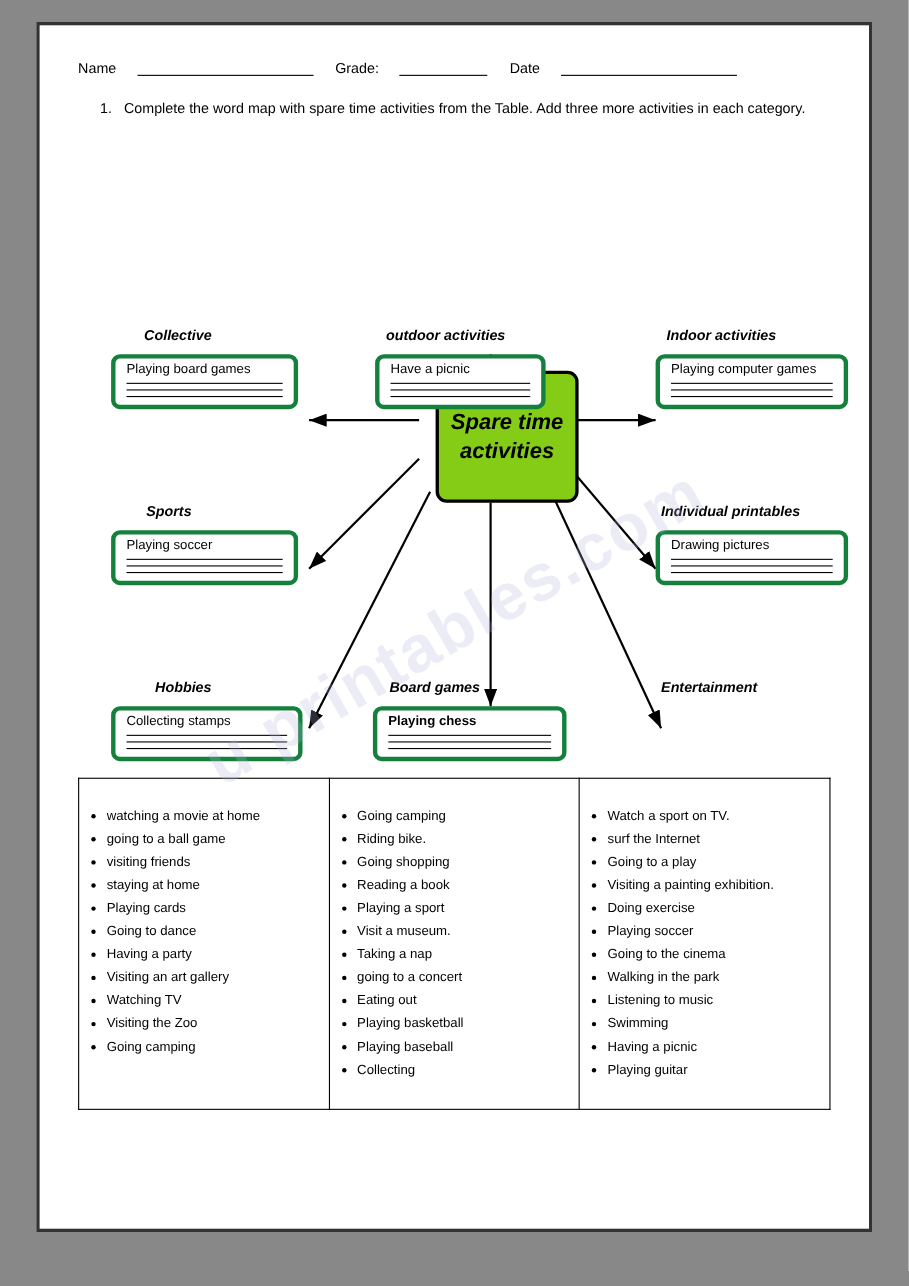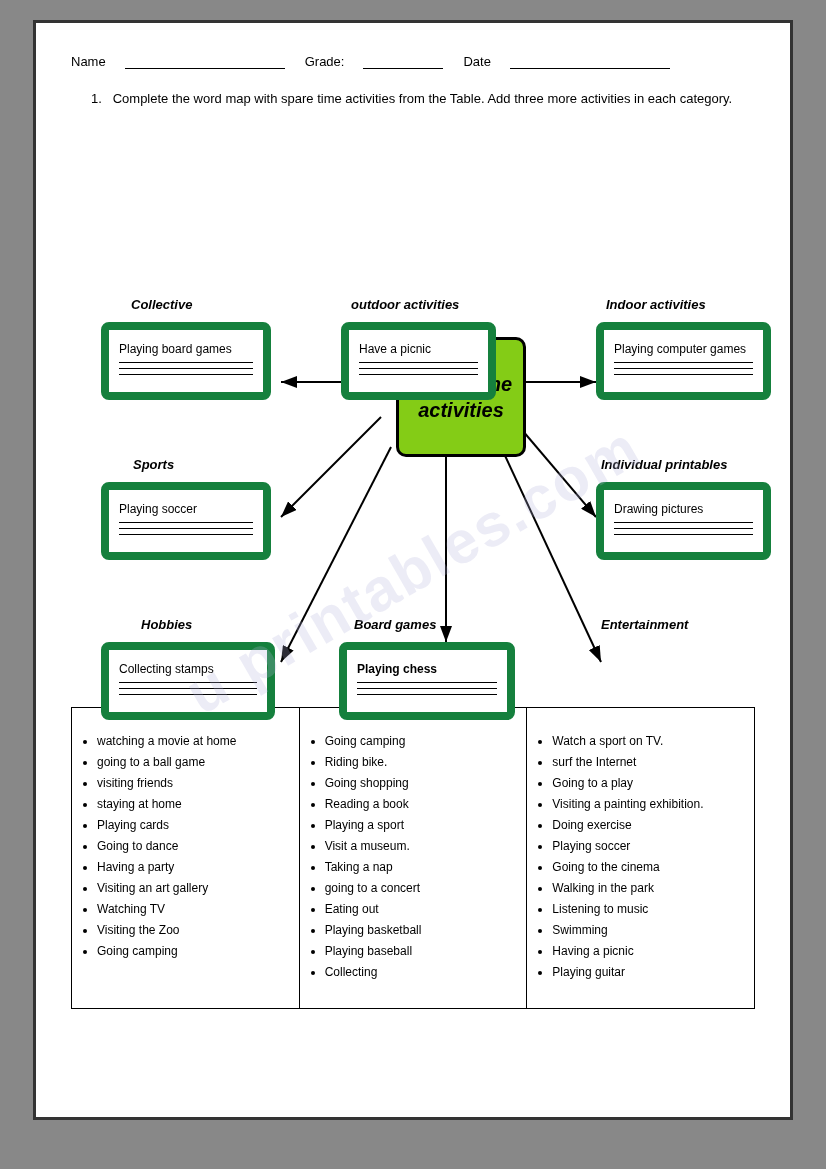--- a/index.html
+++ b/index.html
@@ -49,23 +49,23 @@
     .word-map {
       position: relative;
       width: 100%;
       height: 570px;
       margin-bottom: 10px;
     }
 
     
     .cat-box {
       position: absolute;
-      border: 8px solid #15803d;
+      border: 4px solid #15803d;
       border-radius: 8px;
-      padding: 12px 10px;
+      padding: 2px 10px;
       background: #fff;
       font-size: 12px;
       z-index: 2;
     }
     .cat-box .box-text {
       font-size: 12px;
       margin-bottom: 6px;
     }
     .cat-line {
       border-bottom: 1px solid #000;

